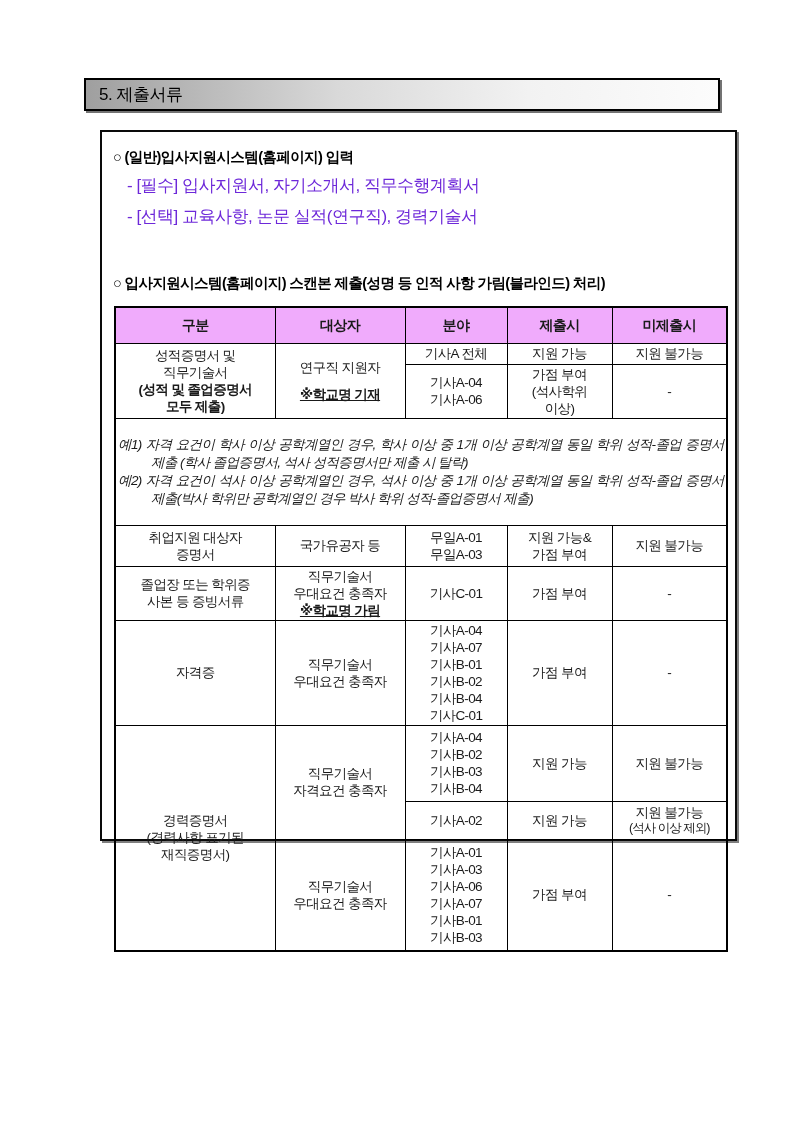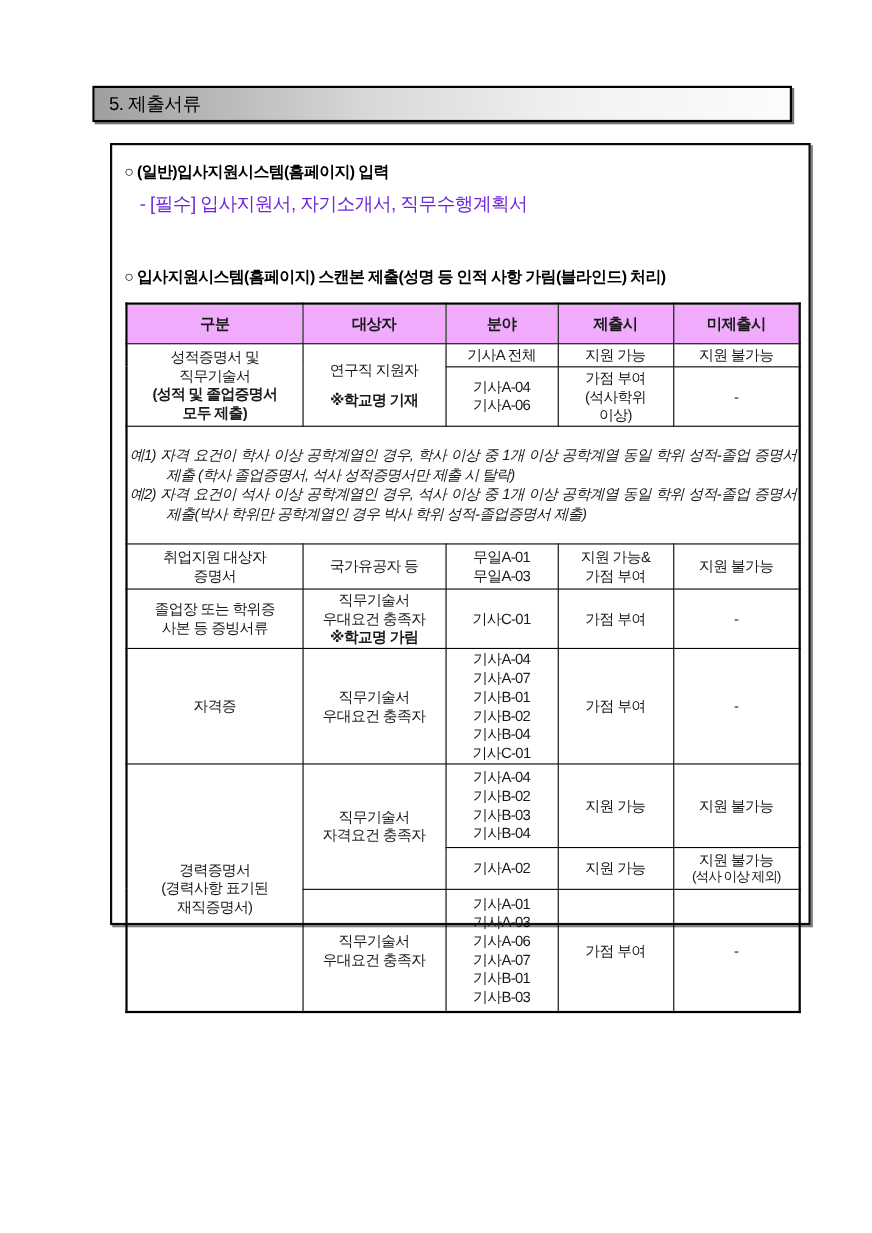--- a/index.html
+++ b/index.html
@@ -50,41 +50,42 @@
   table.main th, table.main td {
     border:1px solid #000; text-align:center; vertical-align:middle;
     font-size:13.5px; letter-spacing:-0.6px; line-height:1.26;
     padding:1px 2px; overflow:hidden;
   }
   table.main th {
     background:#f0abfc; font-size:14px; font-weight:bold; height:34px;
   }
   .pre { white-space:pre-line; }
   .bold { font-weight:bold; }
-  .ul { }
+  .ul { text-decoration:underline; }
   .mt8 { margin-top:10px; }
   tr.r-h36 { height:36px; } tr.r-h20 { height:21px; } tr.r-h50 { height:49px; }
   tr.r-note { height:107px; } tr.r-h41 { height:41px; } tr.r-h52 { height:52px; }
   tr.r-h104 { height:104px; } tr.r-h76 { height:76px; } tr.r-h38 { height:38px; }
   tr.r-h112 { height:112px; }
   td.note-cell { text-align:justify; vertical-align:middle; padding:2px 6px 2px 6px;font-style:italic; }
   .ex { padding-left:33px; text-indent:-33px; text-align:justify; line-height:1.32; }
   .small-line { font-size:12.5px; letter-spacing:-1px; }
 </style>
 </head>
 <body>
 
 <div class="title-box">
   <span>5. 제출서류</span>
 </div>
 
 <div class="outer-box">
 
   <div class="h-circle">○ (일반)입사지원시스템(홈페이지) 입력</div>
   <div class="list-item">- [필수] 입사지원서, 자기소개서, 직무수행계획서</div>
+  <div class="list-item">- [선택] 교육사항, 논문 실적(연구직), 경력기술서</div>
 
 
   <div class="h-circle scan-heading">○ 입사지원시스템(홈페이지) 스캔본 제출(성명 등 인적 사항 가림(블라인드) 처리)</div>
 
   <table class="main">
     <colgroup>
       <col style="width:160px">
         <col style="width:130px">
         <col style="width:102px">
         <col style="width:105px">

